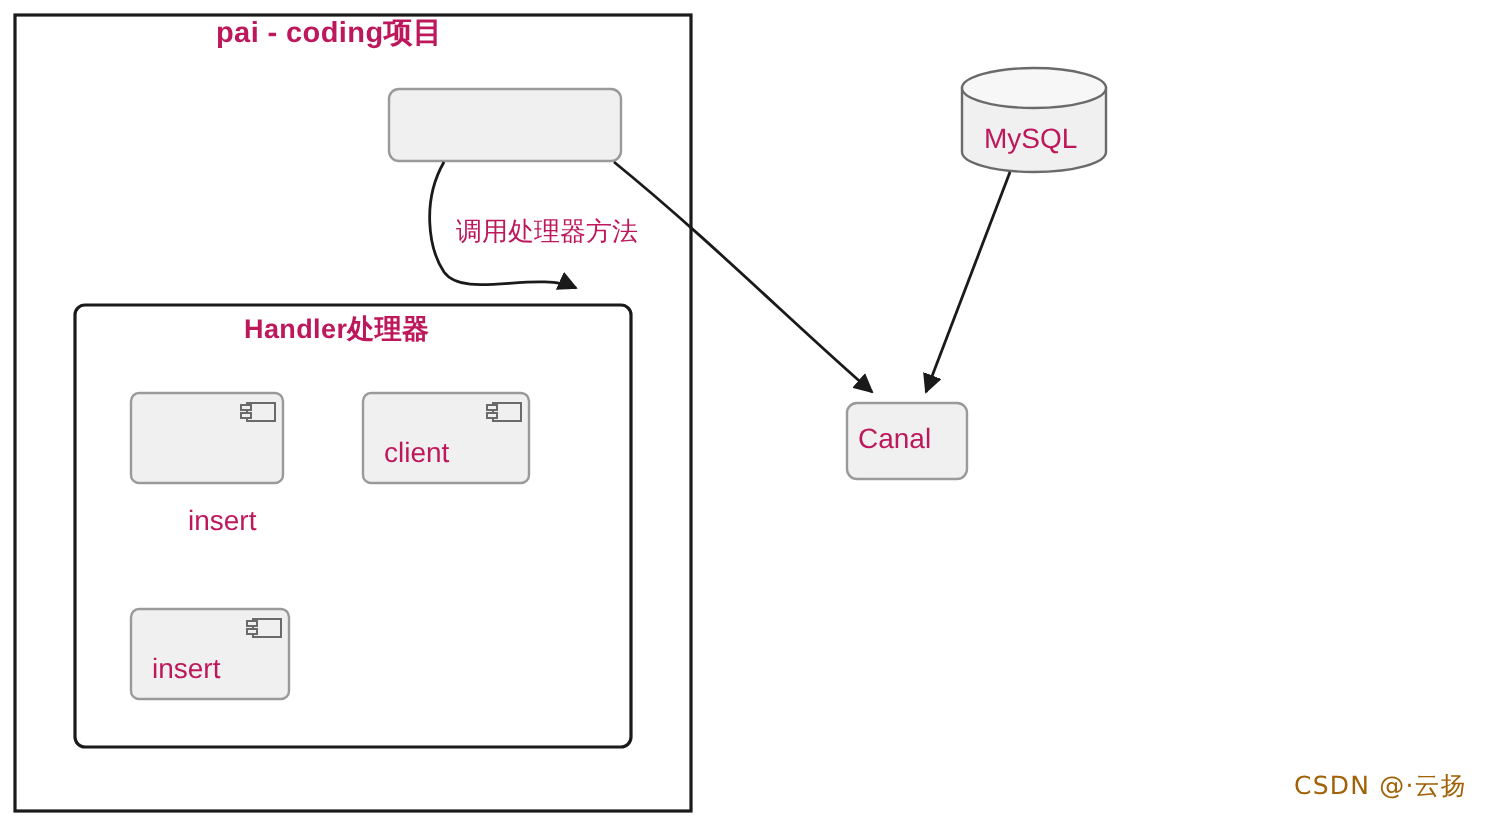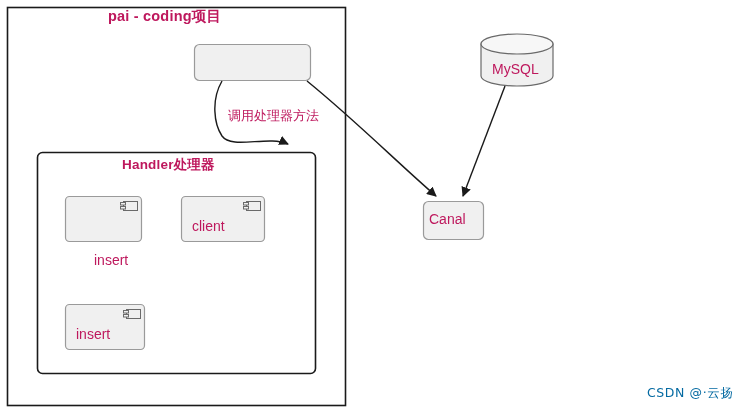--- a/index.html
+++ b/index.html
@@ -45,21 +45,21 @@
     font-size: 14px;
     font-weight: normal;
   }
   .edge-label {
     font-size: 13px;
     font-weight: normal;
   }
   .watermark {
     position: absolute;
     font-size: 12.5px;
-    color: #0369a1;
+    color: #a16207;
     letter-spacing: 0.6px;
     white-space: nowrap;
     font-family: "DejaVu Sans", "Liberation Sans", sans-serif;
   }
 </style>
 </head>
 <body>
 
 <div id="canvas">
 

